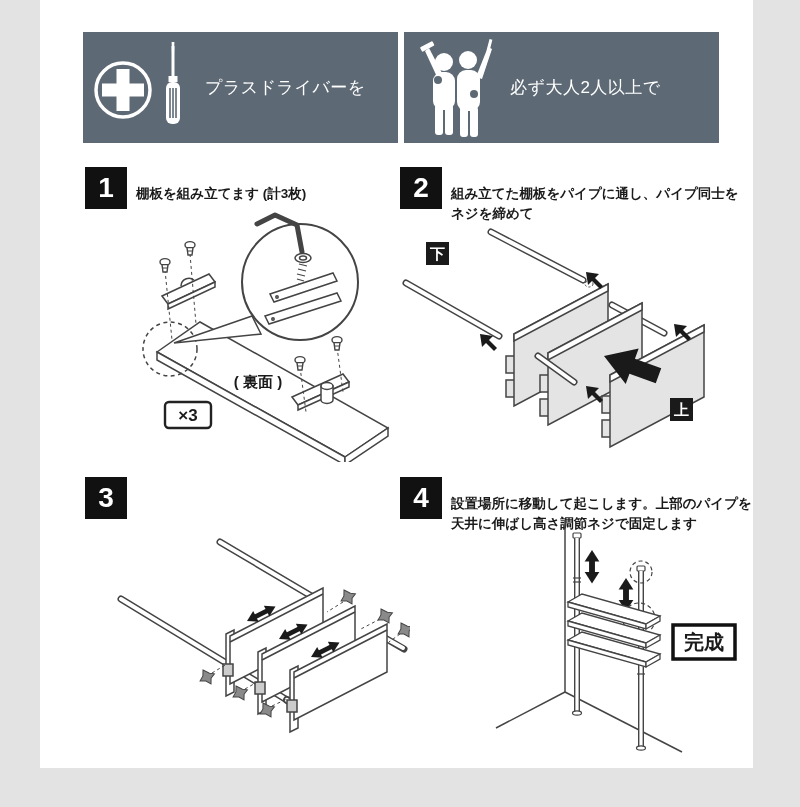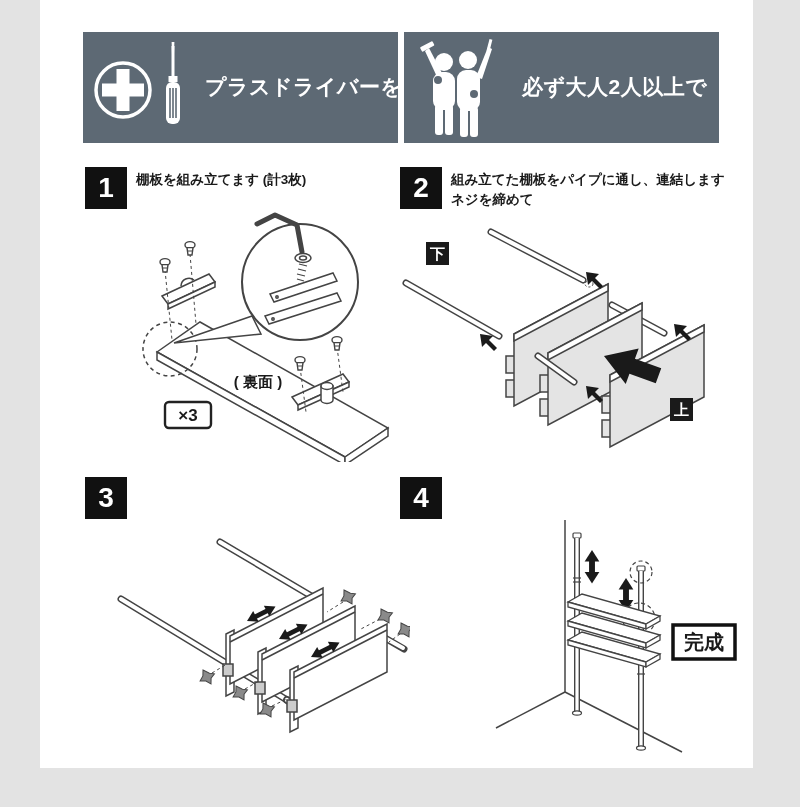--- a/index.html
+++ b/index.html
@@ -4,26 +4,26 @@
 <style>
   html,body{margin:0;padding:0;}
   body{background:#e3e3e3;font-family:"Liberation Sans","DejaVu Sans",sans-serif;}
   .page{position:relative;width:800px;height:807px;background:#e3e3e3;overflow:hidden;}
   .sheet{position:absolute;left:40px;top:0;width:713px;height:768px;background:#ffffff;}
 
   
   .banners{position:absolute;left:43px;top:32px;display:flex;gap:6px;}
   .banner{width:315px;height:111px;background:#5d6974;display:flex;align-items:center;box-sizing:border-box;}
   .banner-icon{flex:0 0 auto;}
-  .banner-text{color:#ffffff;font-weight:bold;font-size:21px;line-height:1.62;letter-spacing:0.5px;white-space:nowrap;}
+  .banner-text{color:#ffffff;font-weight:normal;font-size:17px;line-height:1.62;letter-spacing:0.5px;white-space:nowrap;}
 
   
   .step-header{position:absolute;display:flex;align-items:flex-start;gap:9px;}
   .num-box{width:42px;height:42px;background:#111111;color:#ffffff;font-weight:bold;font-size:28px;display:flex;align-items:center;justify-content:center;flex:0 0 auto;}
-  .step-text{font-size:13.5px;font-weight:bold;color:#1a1a1a;line-height:1.5;padding-top:3px;width:305px;}
+  .step-text{font-size:13.5px;font-weight:bold;color:#1a1a1a;line-height:1.5;padding-top:3px;width:305px;margin-top:14px;}
   .illus{position:absolute;}
 
   svg text{font-family:"Liberation Sans","DejaVu Sans",sans-serif;}
 </style>
 </head>
 <body>
 
 <div class="page">
   <div class="sheet">
 
@@ -64,47 +64,51 @@
             <rect x="41" y="33" width="23" height="41" rx="9"></rect>
 
             <rect x="19" y="68" width="8" height="30" rx="3"></rect>
             <rect x="29" y="68" width="8" height="30" rx="3"></rect>
             <rect x="44" y="70" width="8" height="30" rx="3"></rect>
             <rect x="54" y="70" width="8" height="30" rx="3"></rect>
           </g>
           <circle cx="22" cy="43" r="4" fill="#5d6974"></circle>
           <circle cx="58" cy="57" r="4" fill="#5d6974"></circle>
         </svg>
-        <div class="banner-text" style="margin-left:20px;">
+        <div class="banner-text" style="margin-left:8px;">
           <div>必ず大人2人以上で</div>
         </div>
       </div>
     </div>
 
     <div class="step-header" style="left:45px;top:167px;">
       <div class="num-box">1</div>
       <div class="step-text">
         <span>棚板を組み立てます (計3枚)</span>
       </div>
     </div>
 
     <div class="step-header" style="left:360px;top:167px;">
       <div class="num-box">2</div>
       <div class="step-text">
-        <span>組み立てた棚板をパイプに通し、連結します</span><br>
+        <span>組み立てた棚板をパイプに通し、パイプ同士を</span><br>
         <span>ネジを締めて</span>
       </div>
     </div>
 
     <div class="step-header" style="left:45px;top:477px;">
       <div class="num-box">3</div>
     </div>
 
     <div class="step-header" style="left:360px;top:477px;">
       <div class="num-box">4</div>
+      <div class="step-text">
+        <span>設置場所に移動して起こします。上部のパイプを</span><br>
+        <span>天井に伸ばし高さ調節ネジで固定します</span>
+      </div>
     </div>
 
     <svg class="illus" style="left:45px;top:212px;" width="310" height="250" viewBox="0 0 310 250">
       <defs>
         <g id="screw1">
           <ellipse cx="0" cy="0" rx="5" ry="3.4" fill="#ffffff" stroke="#444" stroke-width="1.4"></ellipse>
           <path d="M-3,2.6 L-2,10 L2,10 L3,2.6 Z" fill="#ffffff" stroke="#444" stroke-width="1.4"></path>
           <line x1="-2" y1="6" x2="2" y2="6" stroke="#444" stroke-width="1"></line>
         </g>
       </defs>

